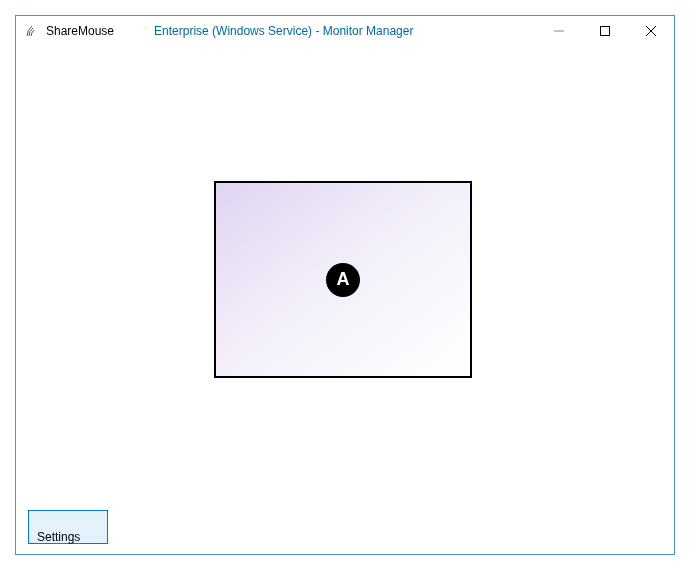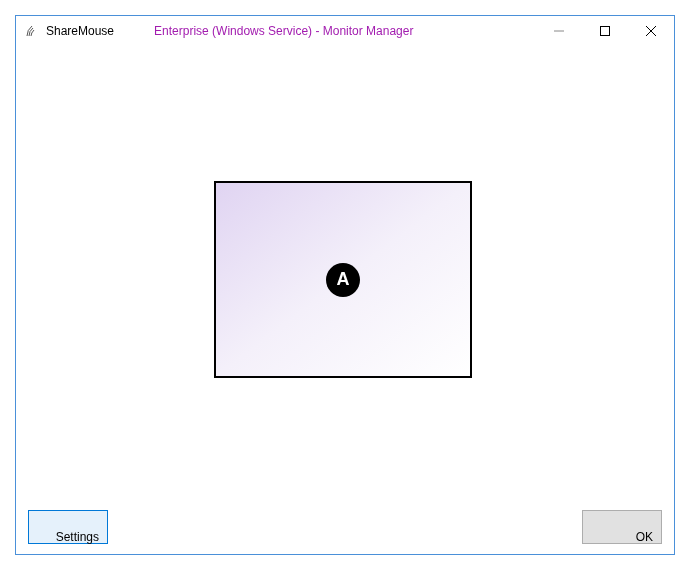--- a/index.html
+++ b/index.html
@@ -34,21 +34,21 @@
       width: 16px;
       height: 16px;
       margin-right: 6px;
       display: inline-flex;
       align-items: center;
       justify-content: center;
     }
     .titlebar-icon svg { display: block; }
     .titlebar-text1 { color: #000; }
     .titlebar-gap { width: 40px; }
-    .titlebar-text2 { color: #a21caf; }
+    .titlebar-text2 { color: #0369a1; }
     .win-controls {
       margin-left: auto;
       display: flex;
       height: 100%;
     }
     .win-btn {
       width: 46px;
       height: 30px;
       display: flex;
       align-items: center;
@@ -99,21 +99,21 @@
     }
     .btn {
       height: 34px;
       padding: 16px 8px;
       min-width: 80px;
       border: 1px solid #adadad;
       background: #e1e1e1;
       font-family: "Segoe UI", Tahoma, sans-serif;
       font-size: 12px;
       cursor: pointer;
-      text-align: right;
+      text-align: left;
       line-height: 21px;
     }
     .btn.settings {
       border: 1px solid #0078d7;
       background: #e5f1fb;
     }
     .spacer { flex: 1; }
     .btn + .btn { margin-left: 8px; }
   </style>
 </head>
@@ -150,16 +150,15 @@
   </div>
   <div class="client-area">
     <div class="monitor">
       <div class="monitor-badge">
         <span>A</span>
       </div>
     </div>
     <div class="button-row">
       <button class="btn settings">Settings</button>
       <div class="spacer"></div>
-      <button class="btn">OK</button>
     </div>
   </div>
 </div>
 
 </body></html>

